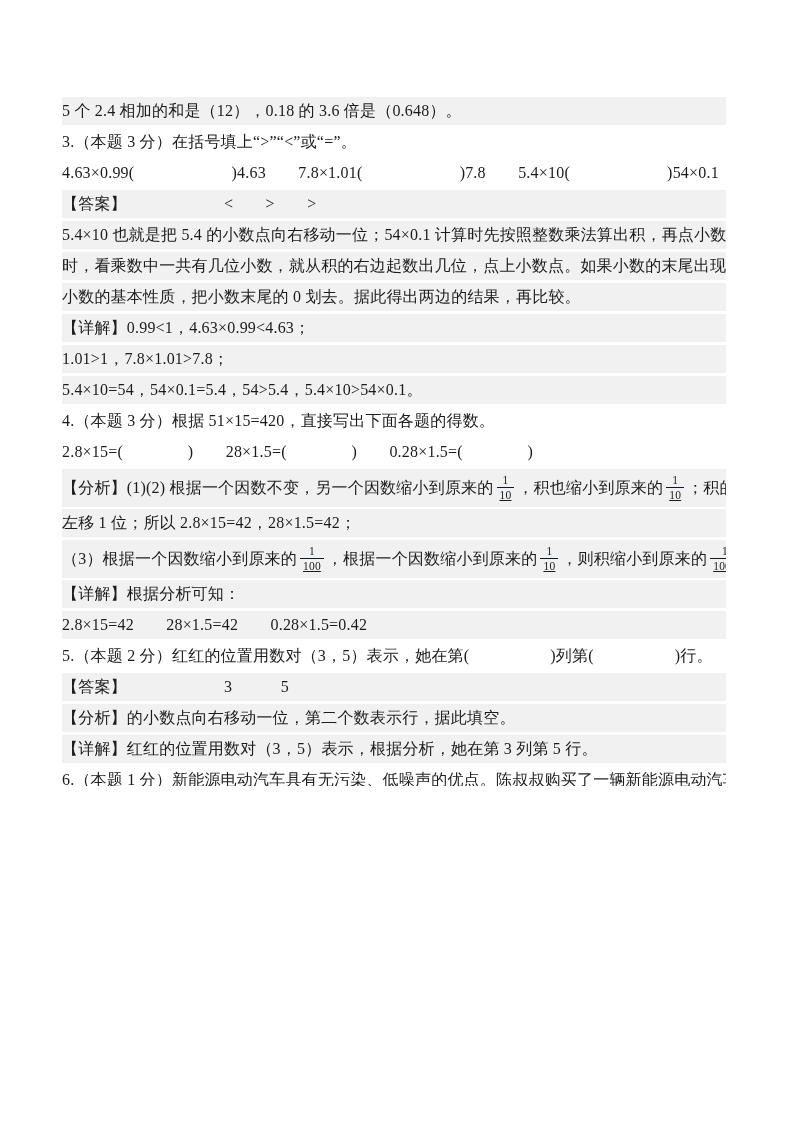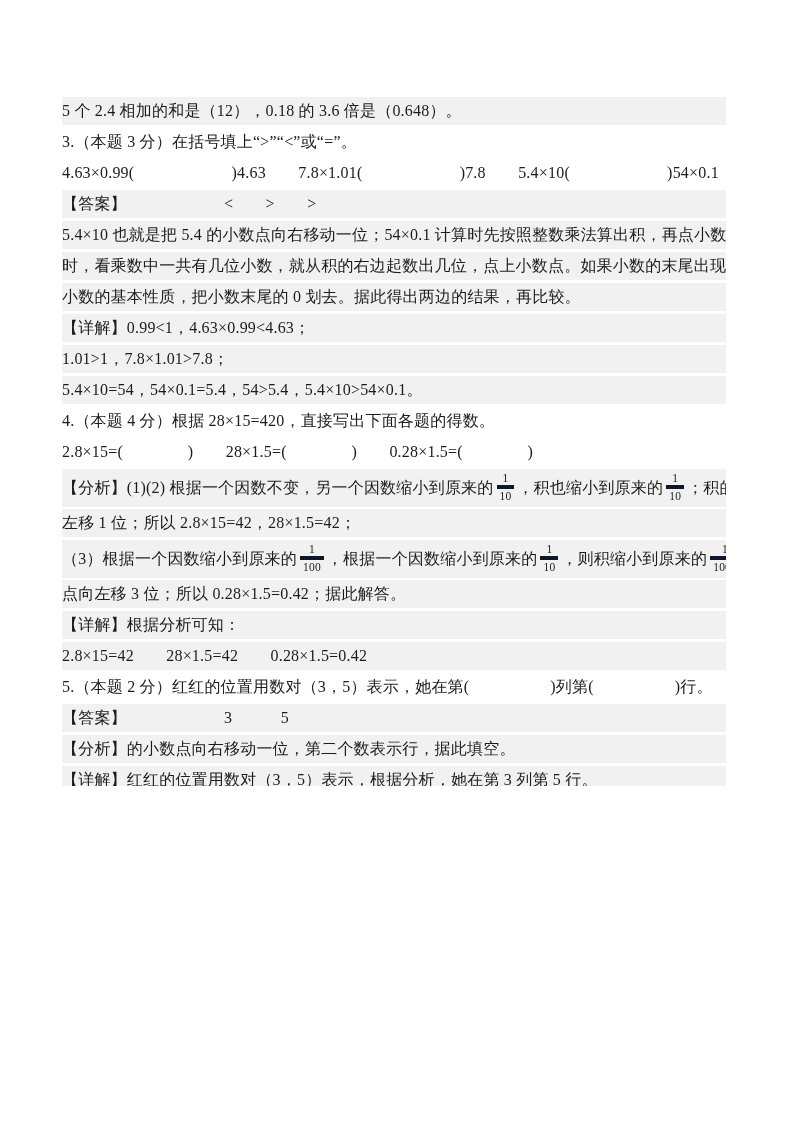--- a/index.html
+++ b/index.html
@@ -49,45 +49,45 @@
     margin: 0 3px;
     position: relative;
     top: -2px;
   }
   .frac .num {
     display: block;
     padding: 0 3px 1px 3px;
   }
   .frac .den {
     display: block;
-    border-top: 4px solid #0f172a;
+    border-top: 1px solid #0f172a;
     padding: 1px 3px 0 3px;
+    text-decoration: underline;
   }
 </style>
 </head>
 <body>
 
 <div class="page">
   <div class="content" id="doc-content">
       <div class="line hl">5 个 2.4 相加的和是（12），0.18 的 3.6 倍是（0.648）。</div>
       <div class="line">3.（本题 3 分）在括号填上“&gt;”“&lt;”或“=”。</div>
       <div class="line">4.63×0.99(　　　　　　)4.63　　7.8×1.01(　　　　　　)7.8　　5.4×10(　　　　　　)54×0.1</div>
       <div class="line hl">【答案】　　　　　　&lt;　　&gt;　　&gt;</div>
       <div class="line hl">5.4×10 也就是把 5.4 的小数点向右移动一位；54×0.1 计算时先按照整数乘法算出积，再点小数点；点小数点</div>
       <div class="line hl">时，看乘数中一共有几位小数，就从积的右边起数出几位，点上小数点。如果小数的末尾出现 0 时，根据</div>
       <div class="line hl">小数的基本性质，把小数末尾的 0 划去。据此得出两边的结果，再比较。</div>
       <div class="line hl">【详解】0.99&lt;1，4.63×0.99&lt;4.63；</div>
       <div class="line hl">1.01&gt;1，7.8×1.01&gt;7.8；</div>
       <div class="line hl">5.4×10=54，54×0.1=5.4，54&gt;5.4，5.4×10&gt;54×0.1。</div>
-      <div class="line">4.（本题 4 分）根据 28×15=420，直接写出下面各题的得数。</div>
+      <div class="line">4.（本题 3 分）根据 51×15=420，直接写出下面各题的得数。</div>
       <div class="line">2.8×15=(　　　　)　　28×1.5=(　　　　)　　0.28×1.5=(　　　　)</div>
       <div class="line hl tall"><span>【分析】(1)(2) 根据一个因数不变，另一个因数缩小到原来的</span><span class="frac"><span class="num">1</span><span class="den">10</span></span><span>，积也缩小到原来的</span><span class="frac"><span class="num">1</span><span class="den">10</span></span><span>；积的小数点向</span></div>
       <div class="line hl">左移 1 位；所以 2.8×15=42，28×1.5=42；</div>
       <div class="line hl tall"><span>（3）根据一个因数缩小到原来的</span><span class="frac"><span class="num">1</span><span class="den">100</span></span><span>，根据一个因数缩小到原来的</span><span class="frac"><span class="num">1</span><span class="den">10</span></span><span>，则积缩小到原来的</span><span class="frac"><span class="num">1</span><span class="den">1000</span></span></div>
-      <div class="line hl">点向左移 3 位；所以 0.28×1.5=0.42；据此解答。</div>
       <div class="line hl">【详解】根据分析可知：</div>
       <div class="line hl">2.8×15=42　　28×1.5=42　　0.28×1.5=0.42</div>
       <div class="line">5.（本题 2 分）红红的位置用数对（3，5）表示，她在第(　　　　　)列第(　　　　　)行。</div>
       <div class="line hl">【答案】　　　　　　3　　　5</div>
       <div class="line hl">【分析】的小数点向右移动一位，第二个数表示行，据此填空。</div>
       <div class="line hl">【详解】红红的位置用数对（3，5）表示，根据分析，她在第 3 列第 5 行。</div>
       <div class="line">6.（本题 1 分）新能源电动汽车具有无污染、低噪声的优点。陈叔叔购买了一辆新能源电动汽车，该车每</div>
       <div class="line">千米耗电 0.125 千瓦时。陈叔叔家到公司的距离是 9.8 千米，他每天开这辆车上下班往返一次，一共耗电</div>
       <div class="line">(　　　　　　)千瓦时。</div>
       <div class="line hl">【答案】2.45</div>

